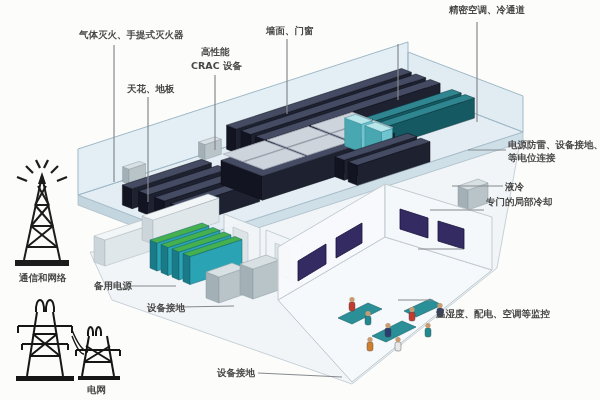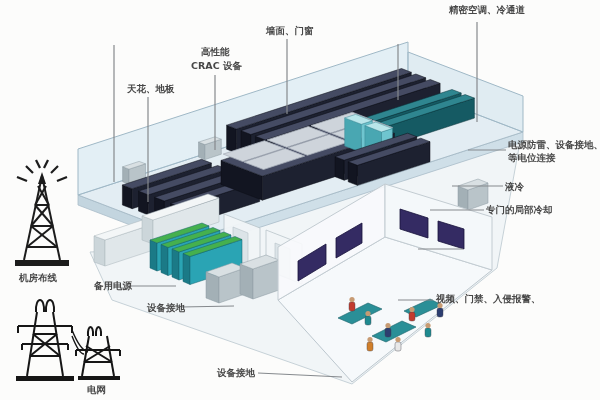--- a/index.html
+++ b/index.html
@@ -225,28 +225,29 @@
         <line x1="452" y1="186" x2="503" y2="186" stroke="#85898d" stroke-width="1.2"></line>
         <line x1="430" y1="210" x2="484" y2="210" stroke="#85898d" stroke-width="1.2"></line>
         <line x1="418" y1="249" x2="463" y2="249" stroke="#85898d" stroke-width="1.2"></line>
         <line x1="398" y1="300" x2="433" y2="300" stroke="#85898d" stroke-width="1.2"></line>
         <line x1="258" y1="373" x2="342" y2="377" stroke="#85898d" stroke-width="1.2"></line>
         <line x1="181" y1="307" x2="234" y2="306" stroke="#85898d" stroke-width="1.2"></line>
         <line x1="129" y1="286" x2="176" y2="286" stroke="#85898d" stroke-width="1.2"></line>
       </g>
   </svg>
 
+  <div class="lbl" style="left:79px;top:29px">气体灭火、手提式灭火器</div>
   <div class="lbl" style="left:127px;top:83px">天花、地板</div>
   <div class="lbl" style="left:201px;top:46px">高性能</div>
   <div class="lbl" style="left:191px;top:60px">CRAC 设备</div>
   <div class="lbl" style="left:266px;top:25px">墙面、门窗</div>
   <div class="lbl" style="left:449px;top:4px">精密空调、冷通道</div>
   <div class="lbl" style="left:508px;top:139px">电源防雷、设备接地、</div>
   <div class="lbl" style="left:508px;top:152px">等电位连接</div>
   <div class="lbl" style="left:505px;top:181px">液冷</div>
-  <div class="lbl" style="left:486px;top:204px">专门的局部冷却</div>
-  <div class="lbl" style="left:436px;top:293px">视频、门禁、入侵报警、</div>
+  <div class="lbl" style="left:486px;top:196px">专门的局部冷却</div>
+  <div class="lbl" style="left:436px;top:308px">温湿度、配电、空调等监控</div>
   <div class="lbl" style="left:217px;top:367px">设备接地</div>
   <div class="lbl" style="left:147px;top:302px">设备接地</div>
   <div class="lbl" style="left:94px;top:280px">备用电源</div>
-  <div class="lbl" style="left:19px;top:272px">机房布线</div>
+  <div class="lbl" style="left:19px;top:272px">通信和网络</div>
   <div class="lbl" style="left:87px;top:384px">电网</div>
 </div>
 
 </body></html>

